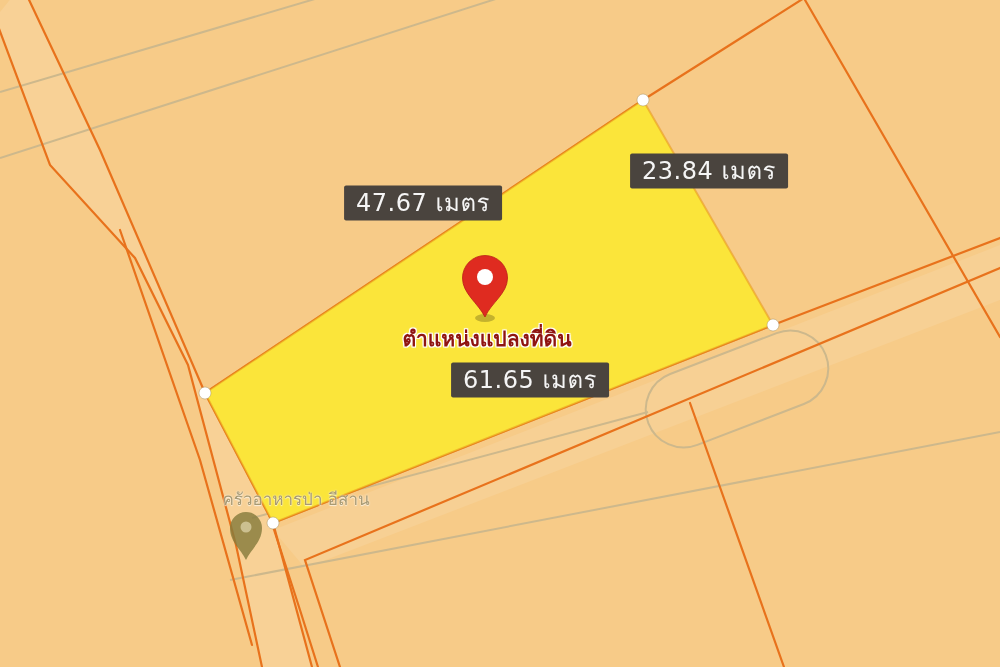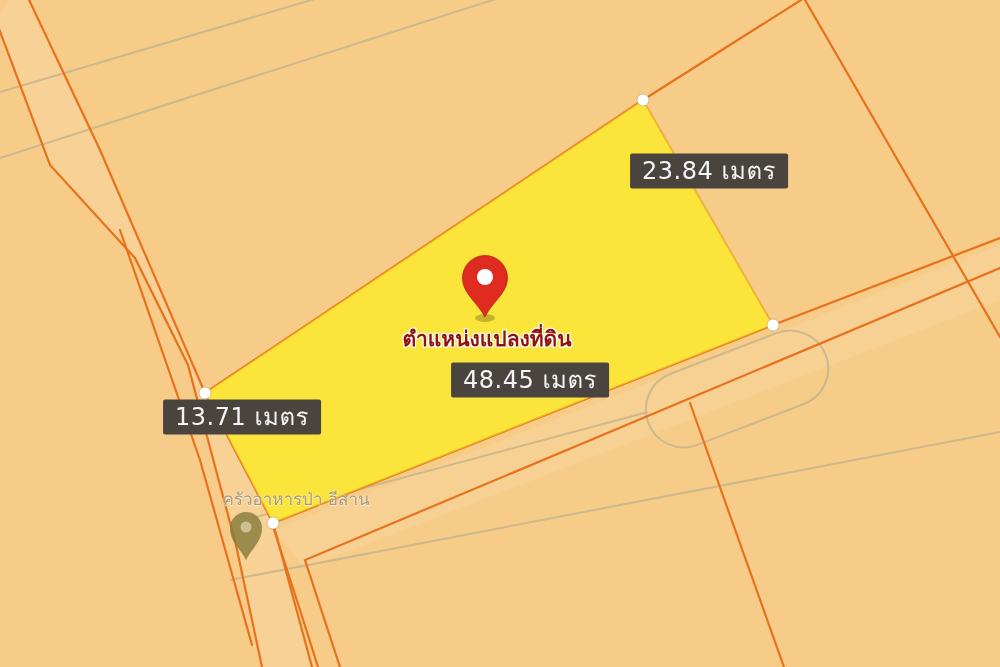--- a/index.html
+++ b/index.html
@@ -83,22 +83,22 @@
       <ellipse cx="485" cy="318" rx="10" ry="4" fill="rgba(0,0,0,0.22)"></ellipse>
       <path d="M485,317 C478,303 462.5,293.5 462.5,278 A22.5,22.5 0 1 1 507.5,278 C507.5,293.5 491,303 485,317 Z" style="fill:var(--pin-red)" stroke="#B91F16" stroke-width="0.8"></path>
       <circle cx="485" cy="277" r="8" fill="#ffffff"></circle>
     </g>
   </svg>
 
   <div class="overlay">
 
     <div class="poi-label" style="left:296px;top:498px">ครัวอาหารป่า อีสาน</div>
 
+    <div class="measure-label" style="left:423px;top:203px">47.67 เมตร</div>
 
     <div class="measure-label" style="left:709px;top:171px">23.84 เมตร</div>
 
-    <div class="measure-label" style="left:530px;top:380px">48.45 เมตร</div>
+    <div class="measure-label" style="left:530px;top:380px">61.65 เมตร</div>
 
-    <div class="measure-label" style="left:242px;top:417px">13.71 เมตร</div>
 
     <div class="parcel-caption" style="left:487px;top:338px">ตำแหน่งแปลงที่ดิน</div>
   </div>
 </div>
 
 </body></html>

